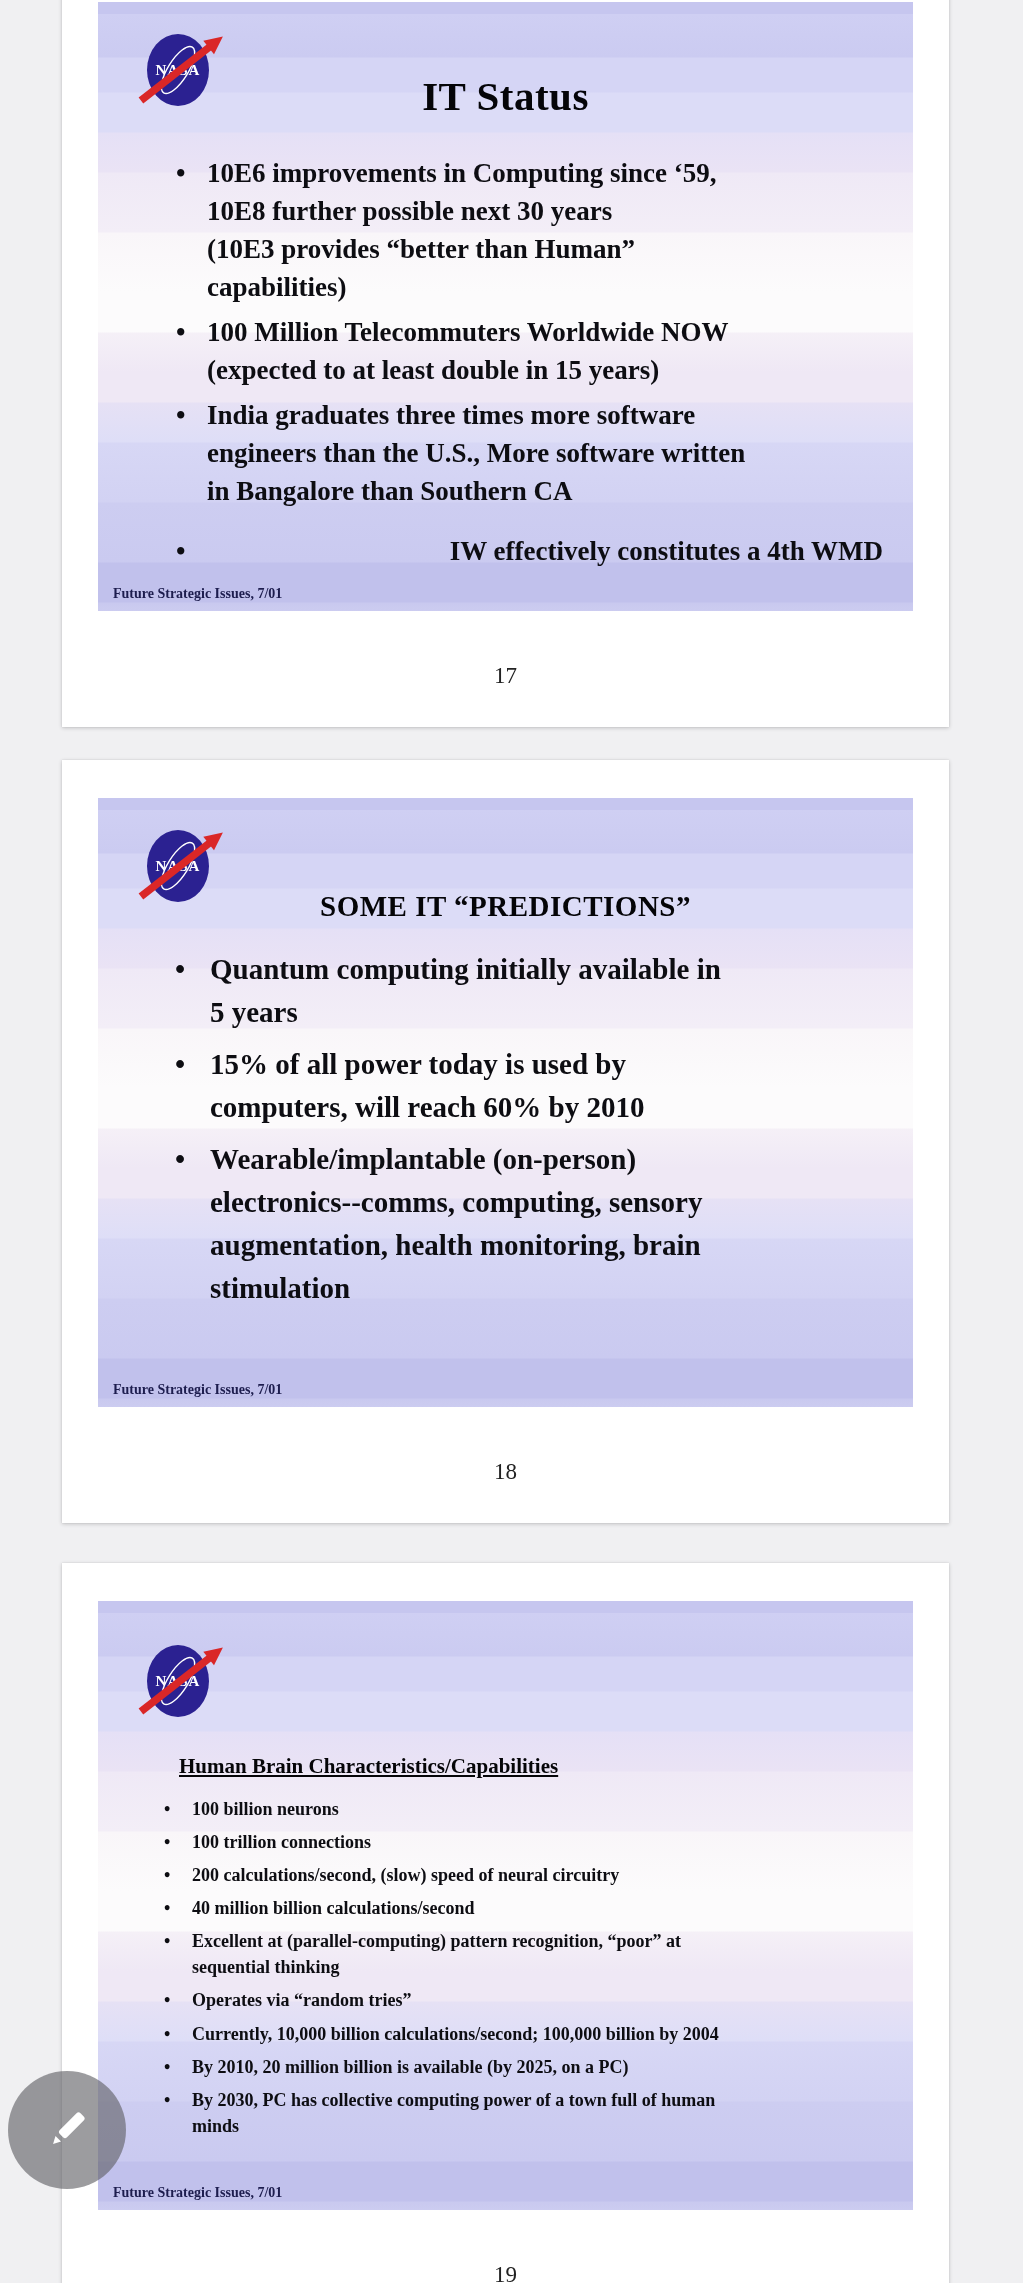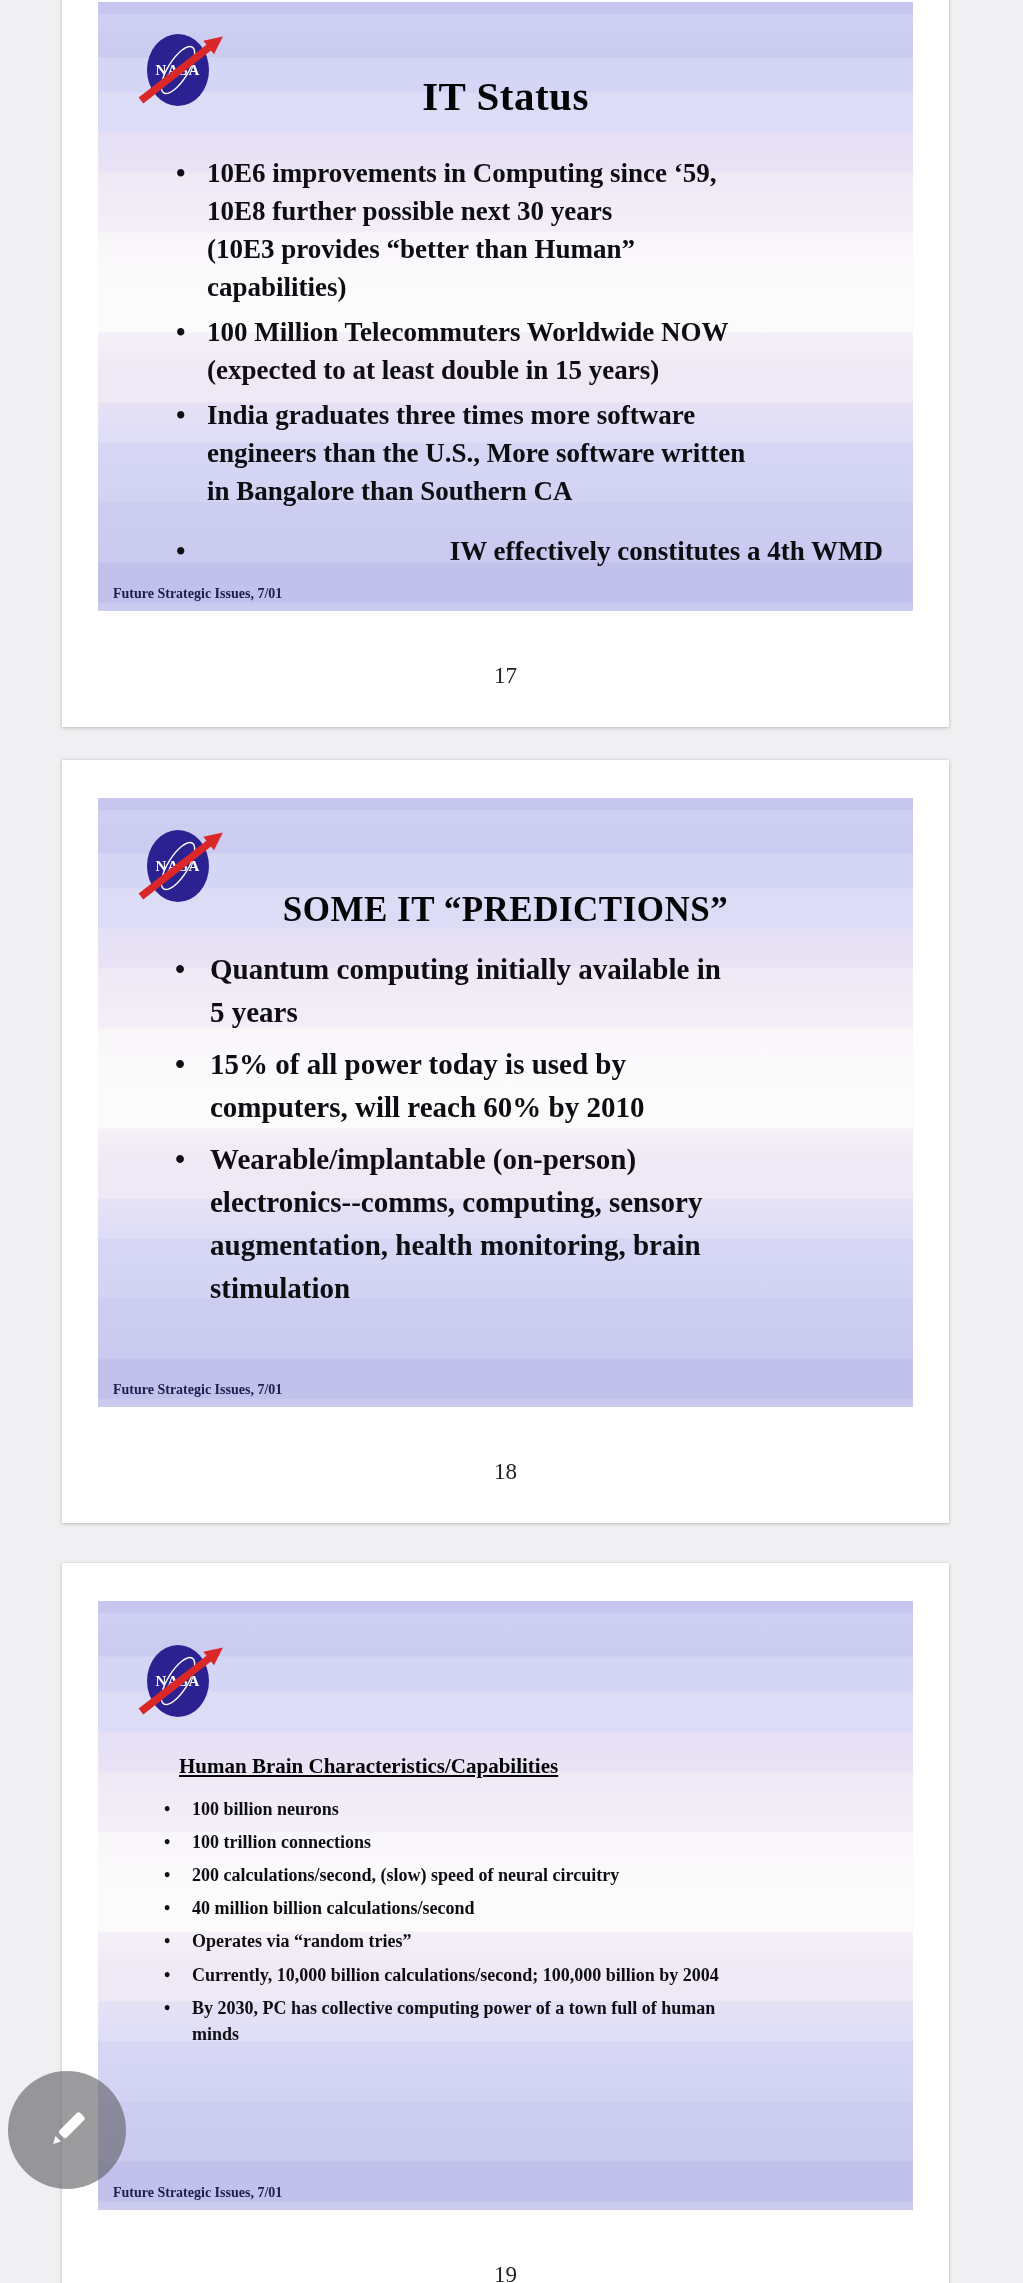--- a/index.html
+++ b/index.html
@@ -34,21 +34,21 @@
     color:#0d0d12;
   }
   svg{overflow:visible;}
   .logo{position:absolute;left:46px;top:30px;width:68px;height:76px;}
   #slide-3 .logo{top:42px;}
   .title-center{
     position:absolute;left:0;right:0;text-align:center;font-weight:bold;color:#050508;
     letter-spacing:0.5px;
   }
   #slide-1 .title-center{top:70px;font-size:41px;}
-  #slide-2 .title-center{top:92px;font-size:35px;}
+  #slide-2 .title-center{top:92px;font-size:29px;}
   #slide-3 .slide-title-left{
     position:absolute;left:130px;top:78px;font-size:33px;font-weight:bold;color:#050508;
     letter-spacing:0.5px;white-space:nowrap;
   }
   .bullets{list-style:none;margin:0;padding:0;position:absolute;}
   .bullets li{position:relative;font-weight:bold;white-space:pre-line;}
   .bullets li::before{content:"\2022";position:absolute;}
   #slide-1 .bullets{left:109px;top:152px;right:30px;}
   #slide-1 .bullets li{font-size:27px;line-height:38px;margin-bottom:7px;}
   #slide-1 .bullets li::before{left:-31px;}
@@ -145,24 +145,27 @@
         <polygon points="72,30.5 90,39.2 72,47.8" fill="#da2727"></polygon>
       </g>
     </svg>
     <div class="s3-body">
       <h3 class="s3-heading">Human Brain Characteristics/Capabilities</h3>
       <ul class="bullets">
         <li>100 billion neurons</li>
         <li>100 trillion connections</li>
         <li>200 calculations/second, (slow) speed of neural circuitry</li>
         <li>40 million billion calculations/second</li>
+        <li>Excellent at (parallel-computing) pattern recognition, “poor” at
+sequential thinking</li>
         <li>Operates via “random tries”</li>
       </ul>
       <ul class="bullets">
         <li>Currently, 10,000 billion calculations/second; 100,000 billion by 2004</li>
+        <li>By 2010, 20 million billion is available (by 2025, on a PC)</li>
         <li>By 2030, PC has collective computing power of a town full of human
 minds</li>
       </ul>
     </div>
     <div class="slide-footer">Future Strategic Issues, 7/01</div>
   </div>
   <div class="page-number">19</div>
 </div>
 
 <button class="edit-fab">

